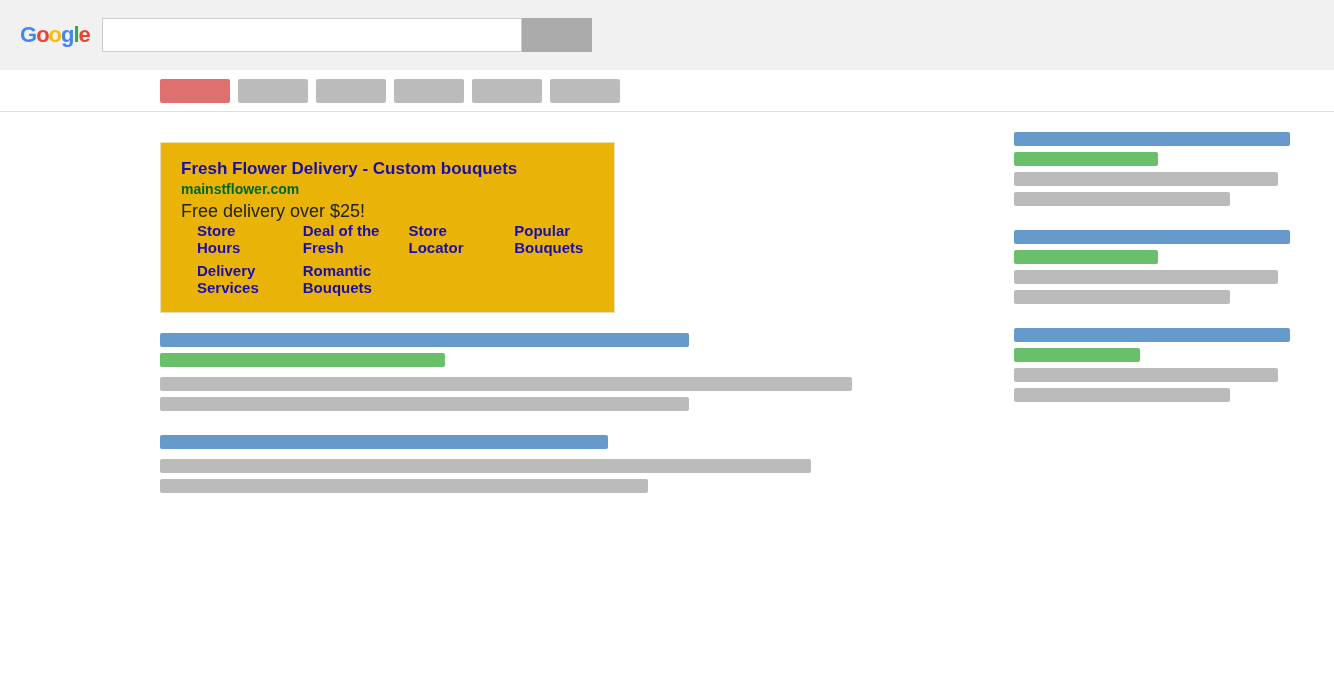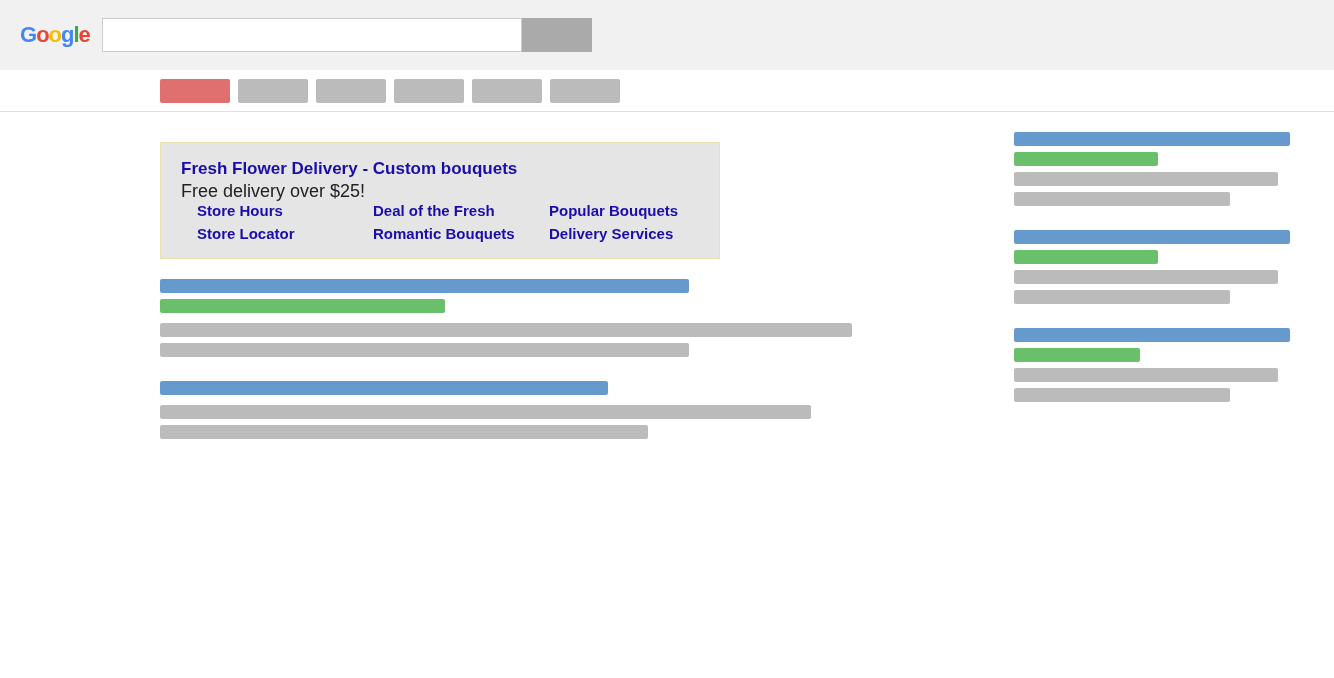--- a/index.html
+++ b/index.html
@@ -90,25 +90,25 @@
     }
 
     
     .left-content {
       flex: 1;
       padding: 10px 30px 10px 160px;
     }
 
     
     .ad-box {
-      background: #e5e5e5;
+      background: #eab308;
       border: 1px solid #e8e0b0;
       padding: 16px 20px;
       margin-bottom: 20px;
-      width: 560px;
+      width: 455px;
     }
 
     .ad-title {
       color: #1a0dab;
       font-size: 17px;
       font-weight: bold;
       text-decoration: none;
       display: block;
       margin-bottom: 2px;
     }
@@ -122,21 +122,21 @@
     }
 
     .ad-description {
       color: #222;
       font-size: 18px;
       margin-bottom: 12px;
     }
 
     .ad-links {
       display: grid;
-      grid-template-columns: 1fr 1fr 1fr;
+      grid-template-columns: 1fr 1fr 1fr 1fr;
       gap: 6px 26px;
       padding-left: 16px;
     }
 
     .ad-link {
       color: #1a0dab;
       font-size: 15px;
       font-weight: bold;
       text-decoration: none;
       cursor: pointer;
@@ -195,28 +195,29 @@
   <div class="nav-tab inactive"></div>
   <div class="nav-tab inactive"></div>
 </div>
 
 <div class="main">
 
   <div class="left-content">
 
     <div class="ad-box">
       <a class="ad-title">Fresh Flower Delivery - Custom bouquets</a>
+      <a class="ad-url">mainstflower.com</a>
       <span class="ad-description">Free delivery over $25!</span>
       <div class="ad-links">
         <a class="ad-link">Store Hours</a>
         <a class="ad-link">Deal of the Fresh</a>
+        <a class="ad-link">Store Locator</a>
         <a class="ad-link">Popular Bouquets</a>
-        <a class="ad-link">Store Locator</a>
+        <a class="ad-link">Delivery Services</a>
         <a class="ad-link">Romantic Bouquets</a>
-        <a class="ad-link">Delivery Services</a>
       </div>
     </div>
 
     <div class="result-block">
       <div class="bar bar-blue" style="width:65%"></div>
       <div class="bar bar-green" style="width:35%"></div>
       <div class="bar bar-gray" style="width:85%; margin-top:10px"></div>
       <div class="bar bar-gray" style="width:65%"></div>
     </div>
 

